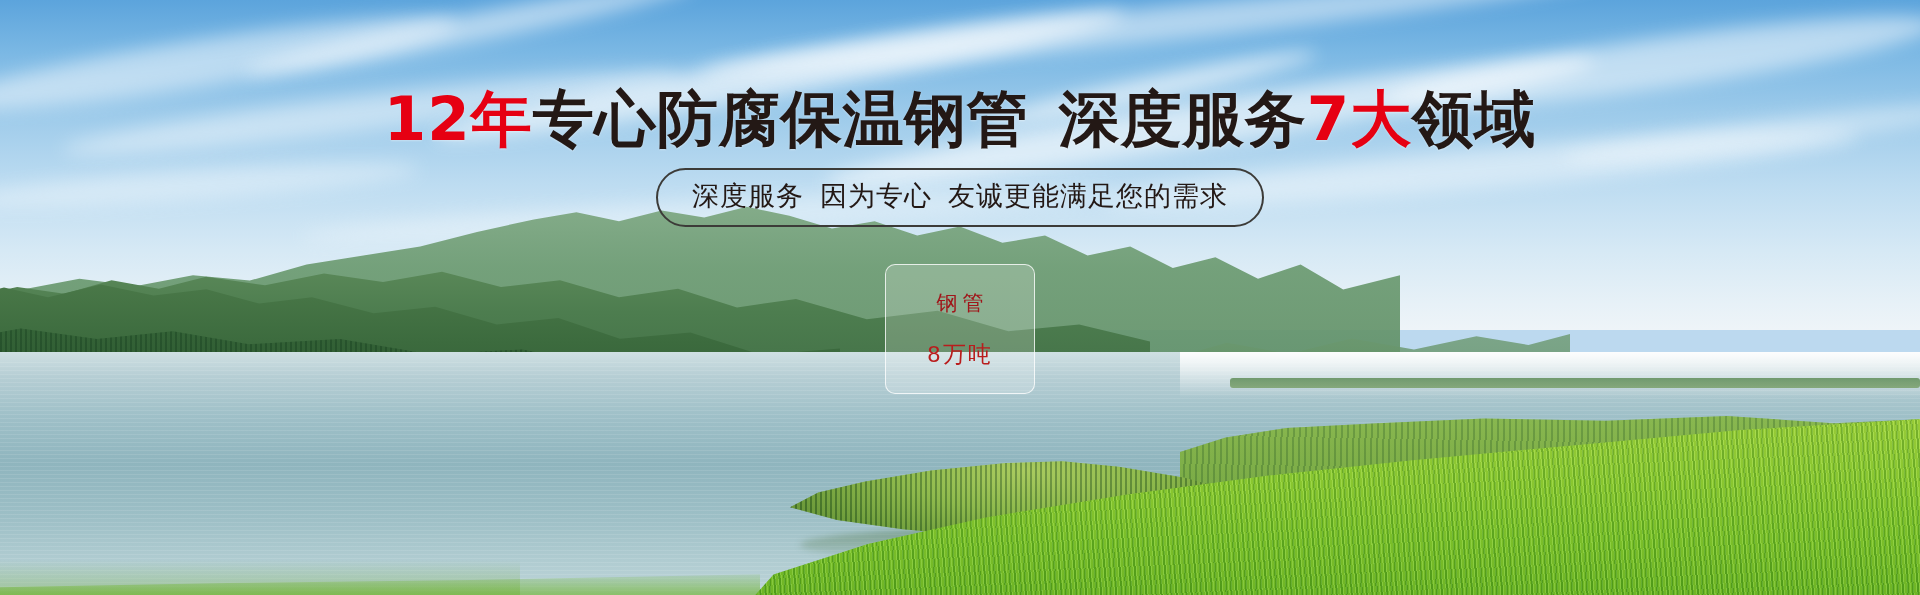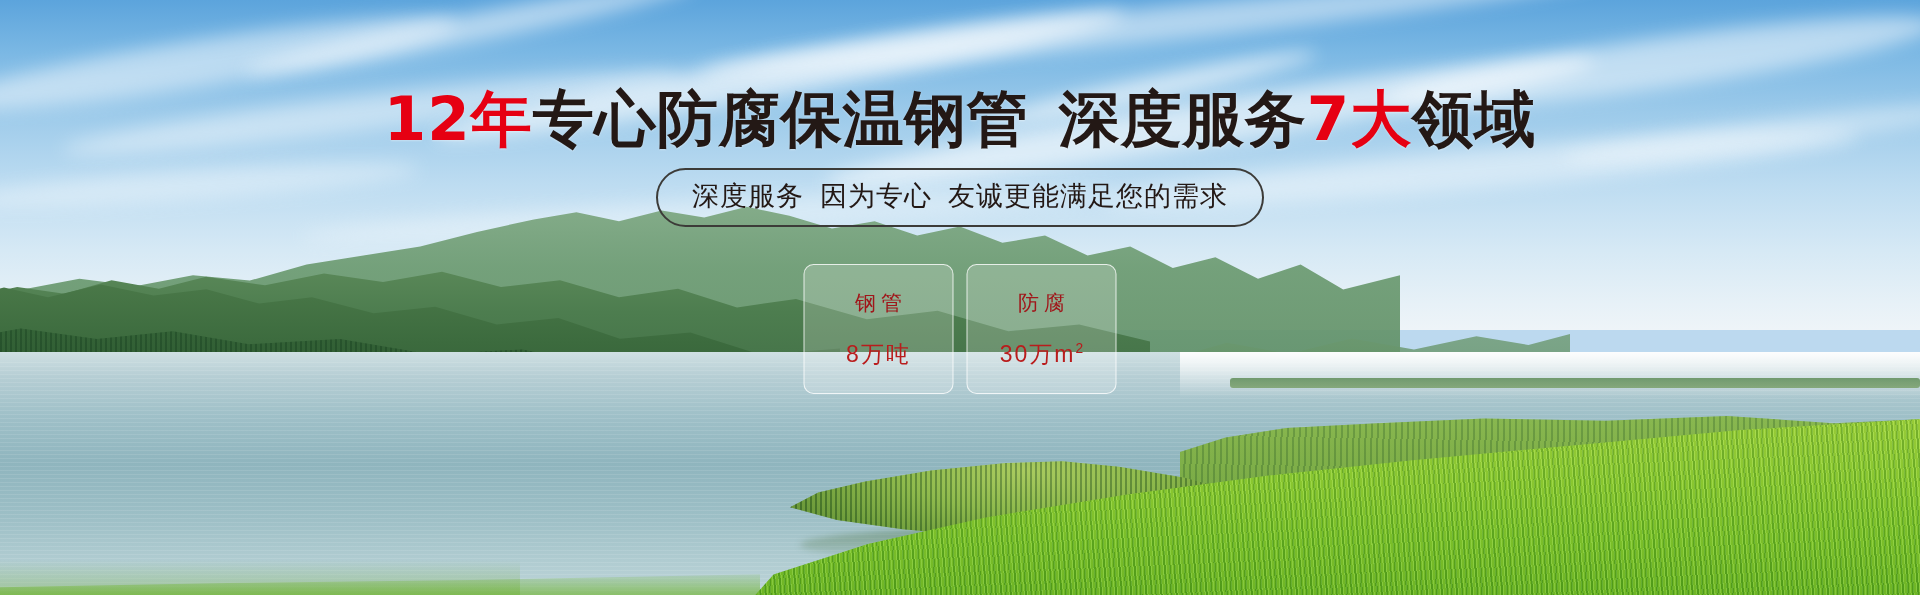--- a/index.html
+++ b/index.html
@@ -217,21 +217,21 @@
     width:150px; height:130px;
     border:1px solid rgba(255,255,255,.78);
     border-radius:10px;
     background:rgba(255,255,255,.20);
     display:flex;
     flex-direction:column;
     align-items:center;
     justify-content:center;
     gap:22px;
     color:#9e1414;
-    font-family:Liberation Sans, sans-serif;
+    font-family:Liberation Mono, monospace;
   }
   .card .c-label{
     font-size:21px;
     letter-spacing:5px;
     text-indent:5px;
     color:#a0161a;
   }
   .card .c-value{
     font-size:23px;
     letter-spacing:2px;
@@ -290,21 +290,17 @@
     <span>深度服务</span><span class="pill-gap"></span><span>因为专心</span><span class="pill-gap"></span><span>友诚更能满足您的需求</span>
   </div>
 
   <div class="cards">
 
     <div class="card">
       <div class="c-label">钢管</div>
       <div class="c-value"><span>8万吨</span></div>
     </div>
 
-    <div class="card">
-      <div class="c-label">防腐</div>
-      <div class="c-value"><span>30万m</span><sup>2</sup></div>
-    </div>
 
 
   </div>
 
 </div>
 
 </body></html>

